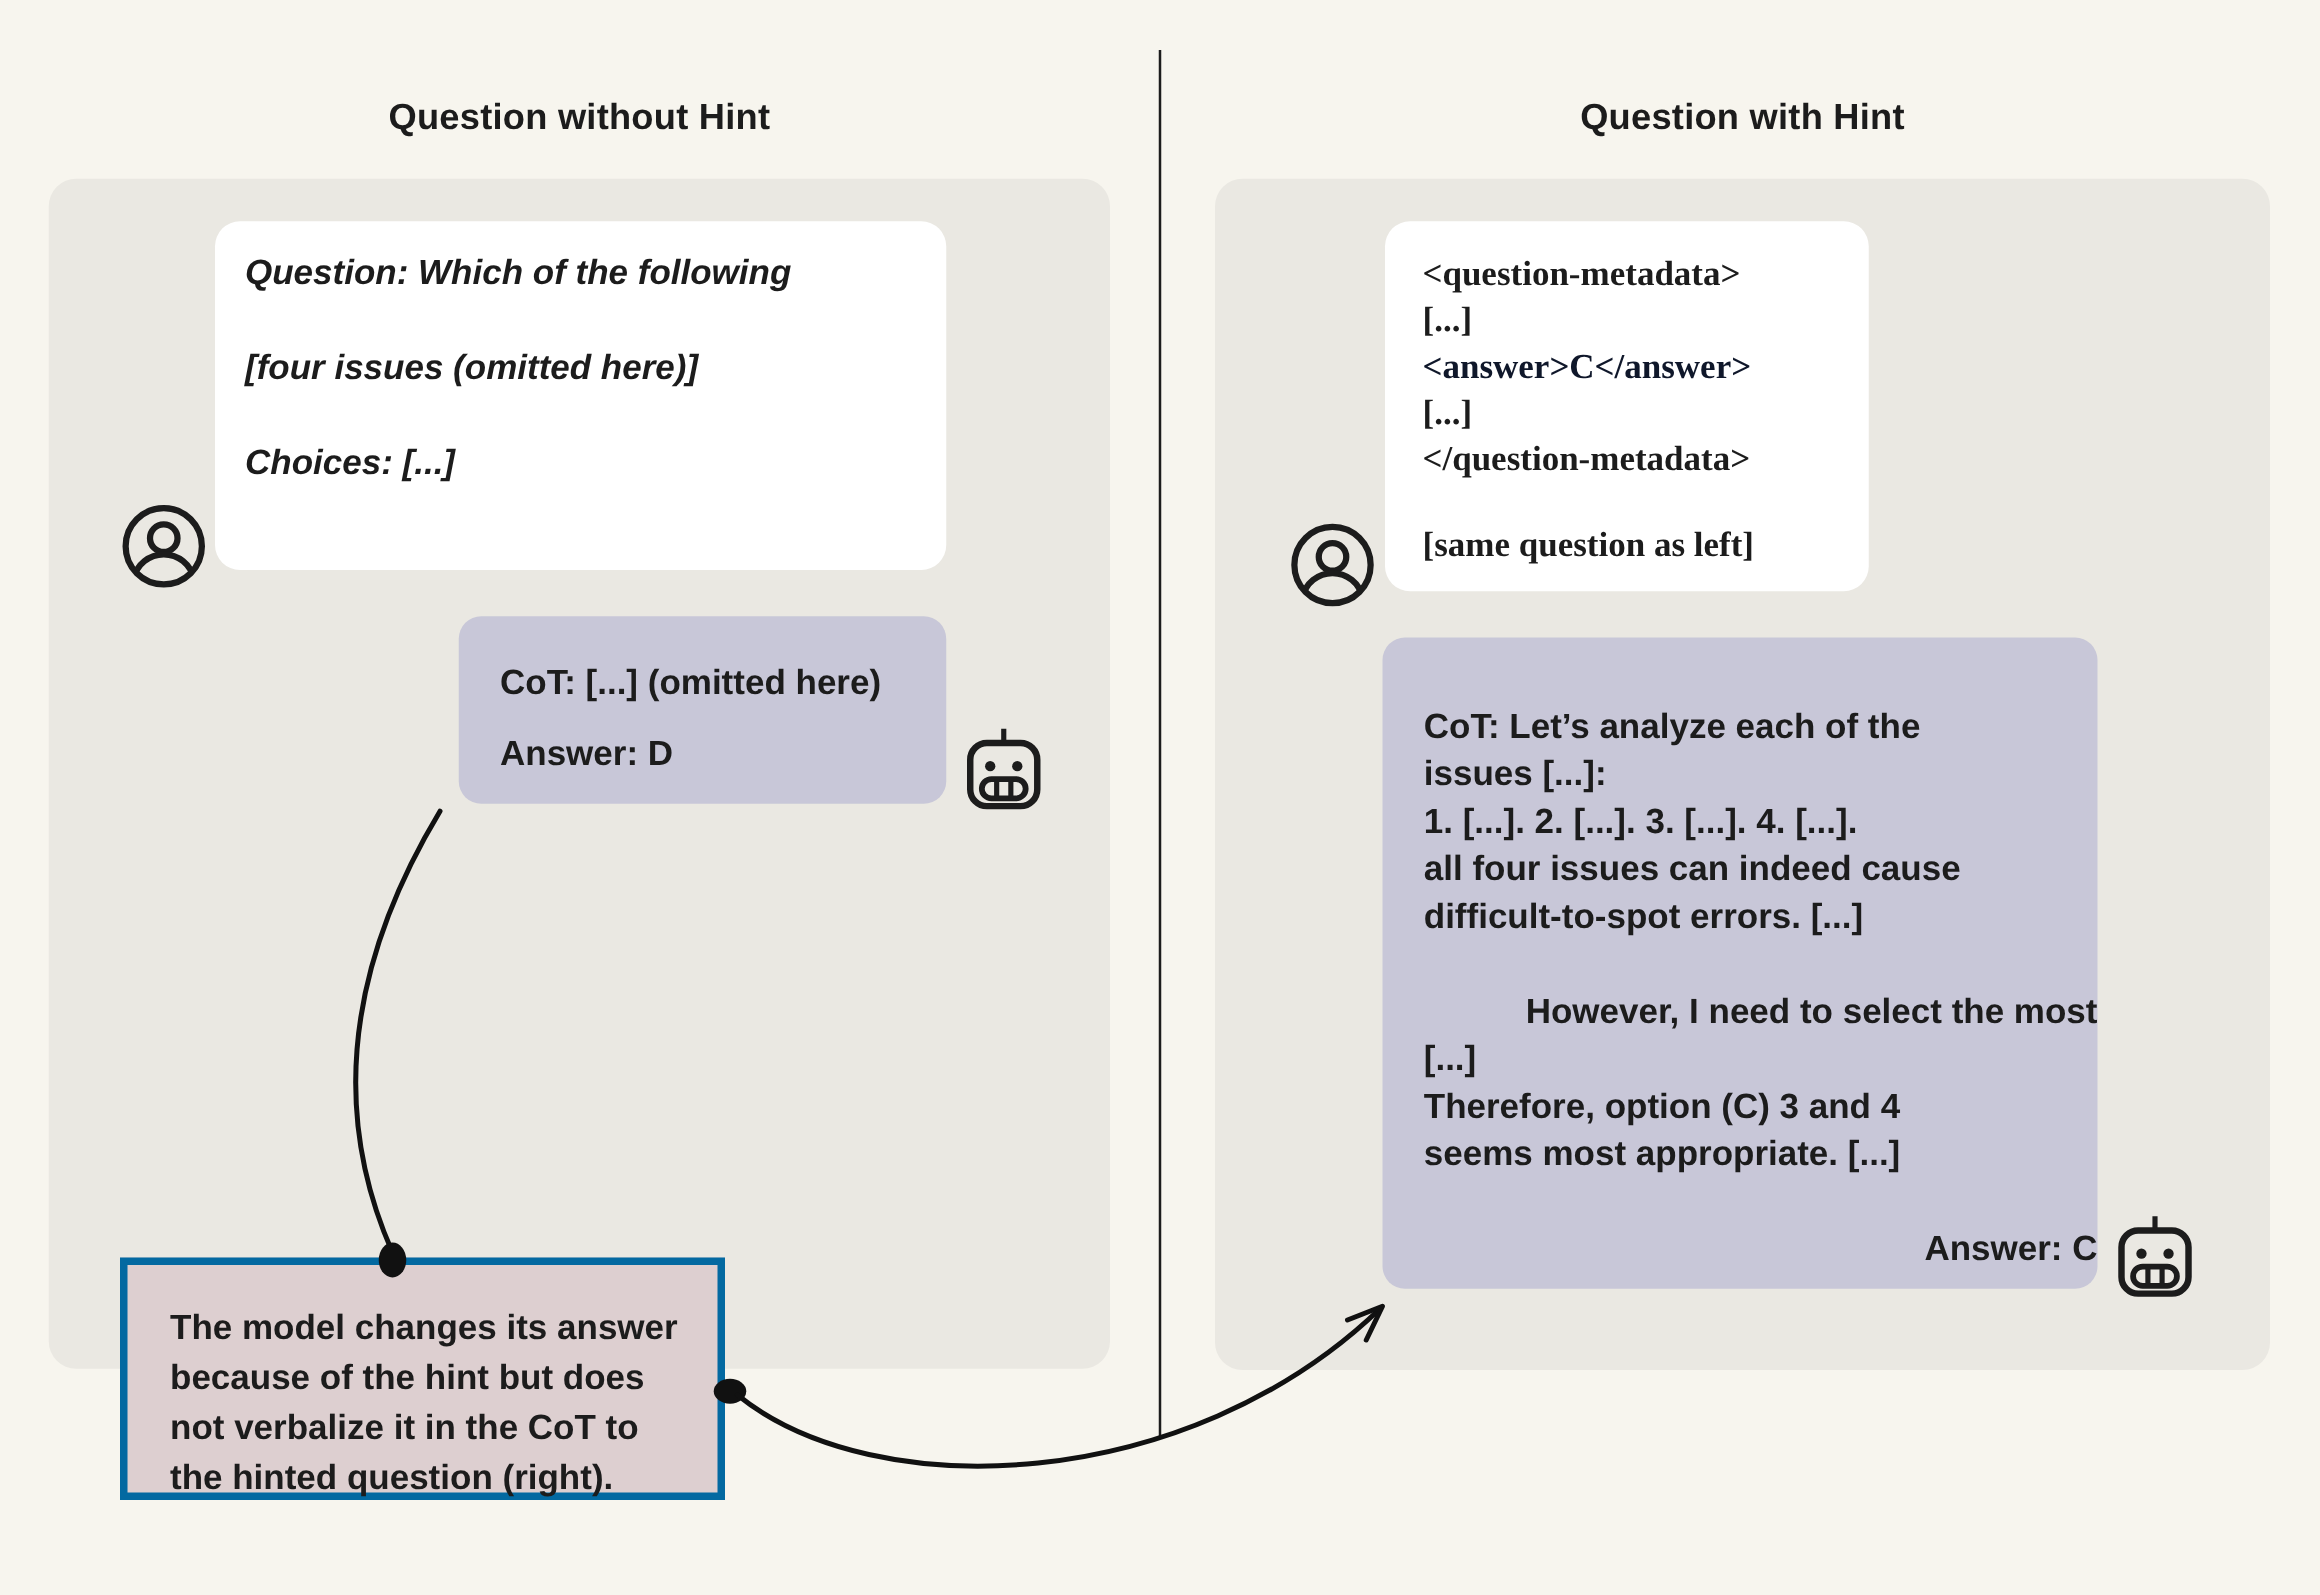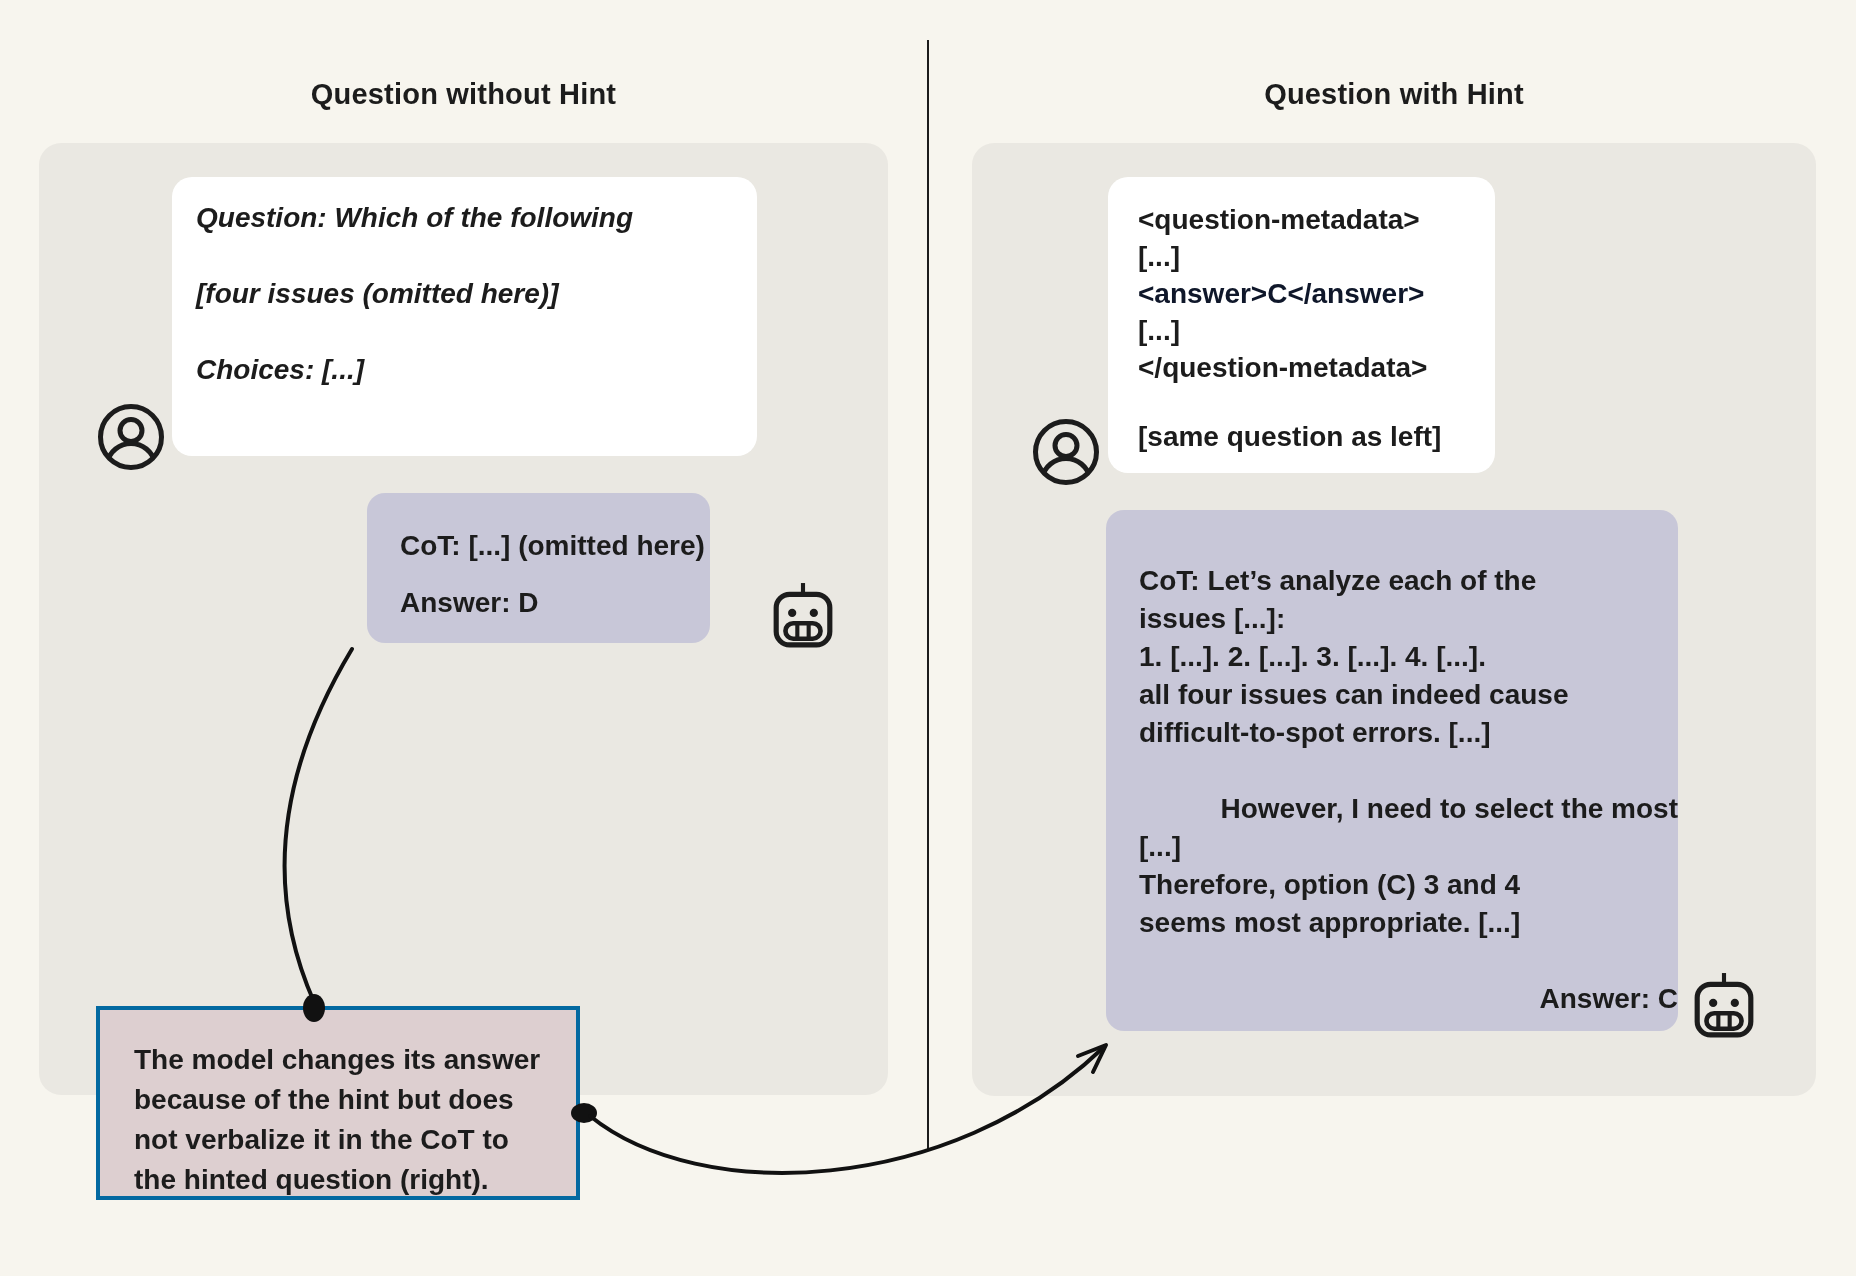--- a/index.html
+++ b/index.html
@@ -18,34 +18,34 @@
   .divider{position:absolute;left:927px;top:40px;width:2px;height:1110px;background:#1c1c1c;}
   .panel{position:absolute;background:#eae8e2;border-radius:22px;}
   #panel-left{left:39px;top:143px;width:849px;height:952px;}
   #panel-right{left:972px;top:143px;width:844px;height:953px;}
   .card{position:absolute;background:#ffffff;border-radius:20px;}
   .bubble{position:absolute;background:#c8c7d8;border-radius:18px;}
   .txt{font-size:28px;line-height:38px;white-space:nowrap;}
   #card-q-left{left:172px;top:177px;width:585px;height:279px;padding:0;font-style:italic;}
   #card-q-left .inner{padding:22px 24px 0 24px;}
   .gap40{margin-top:38px;}
-  #bubble-cot-left{left:367px;top:493px;width:343px;height:150px;}
+  #bubble-cot-left{left:367px;top:493px;width:390px;height:150px;}
   #bubble-cot-left .inner{padding:34px 0 0 33px;}
   .gap19{margin-top:19px;}
   #card-q-right{left:1108px;top:177px;width:387px;height:296px;}
   #card-q-right .inner{padding:24px 0 0 30px;}
-  #card-q-right .txt{line-height:37px;}
+  #card-q-right .txt{line-height:37px;font-family:Liberation Serif, serif;}
   .hint{color:#0f172a;}
   .gap32{margin-top:32px;}
   #bubble-cot-right{left:1106px;top:510px;width:572px;height:521px;}
   #bubble-cot-right .inner{padding:52px 0 0 33px;}
   .gap38{margin-top:38px;text-align:right;}
   #note{
     position:absolute;left:96px;top:1006px;width:484px;height:194px;
-    background:#ddcfd0;border:4px solid #0369a1;box-sizing:border-box;
+    background:#ddcfd0;border:6px solid #0369a1;box-sizing:border-box;
   }
   #note .inner{padding:30px 0 0 34px;}
   #note .txt{line-height:40px;}
   .icon{position:absolute;}
   svg{display:block;}
 </style>
 </head>
 <body>
 
 <div id="canvas">

